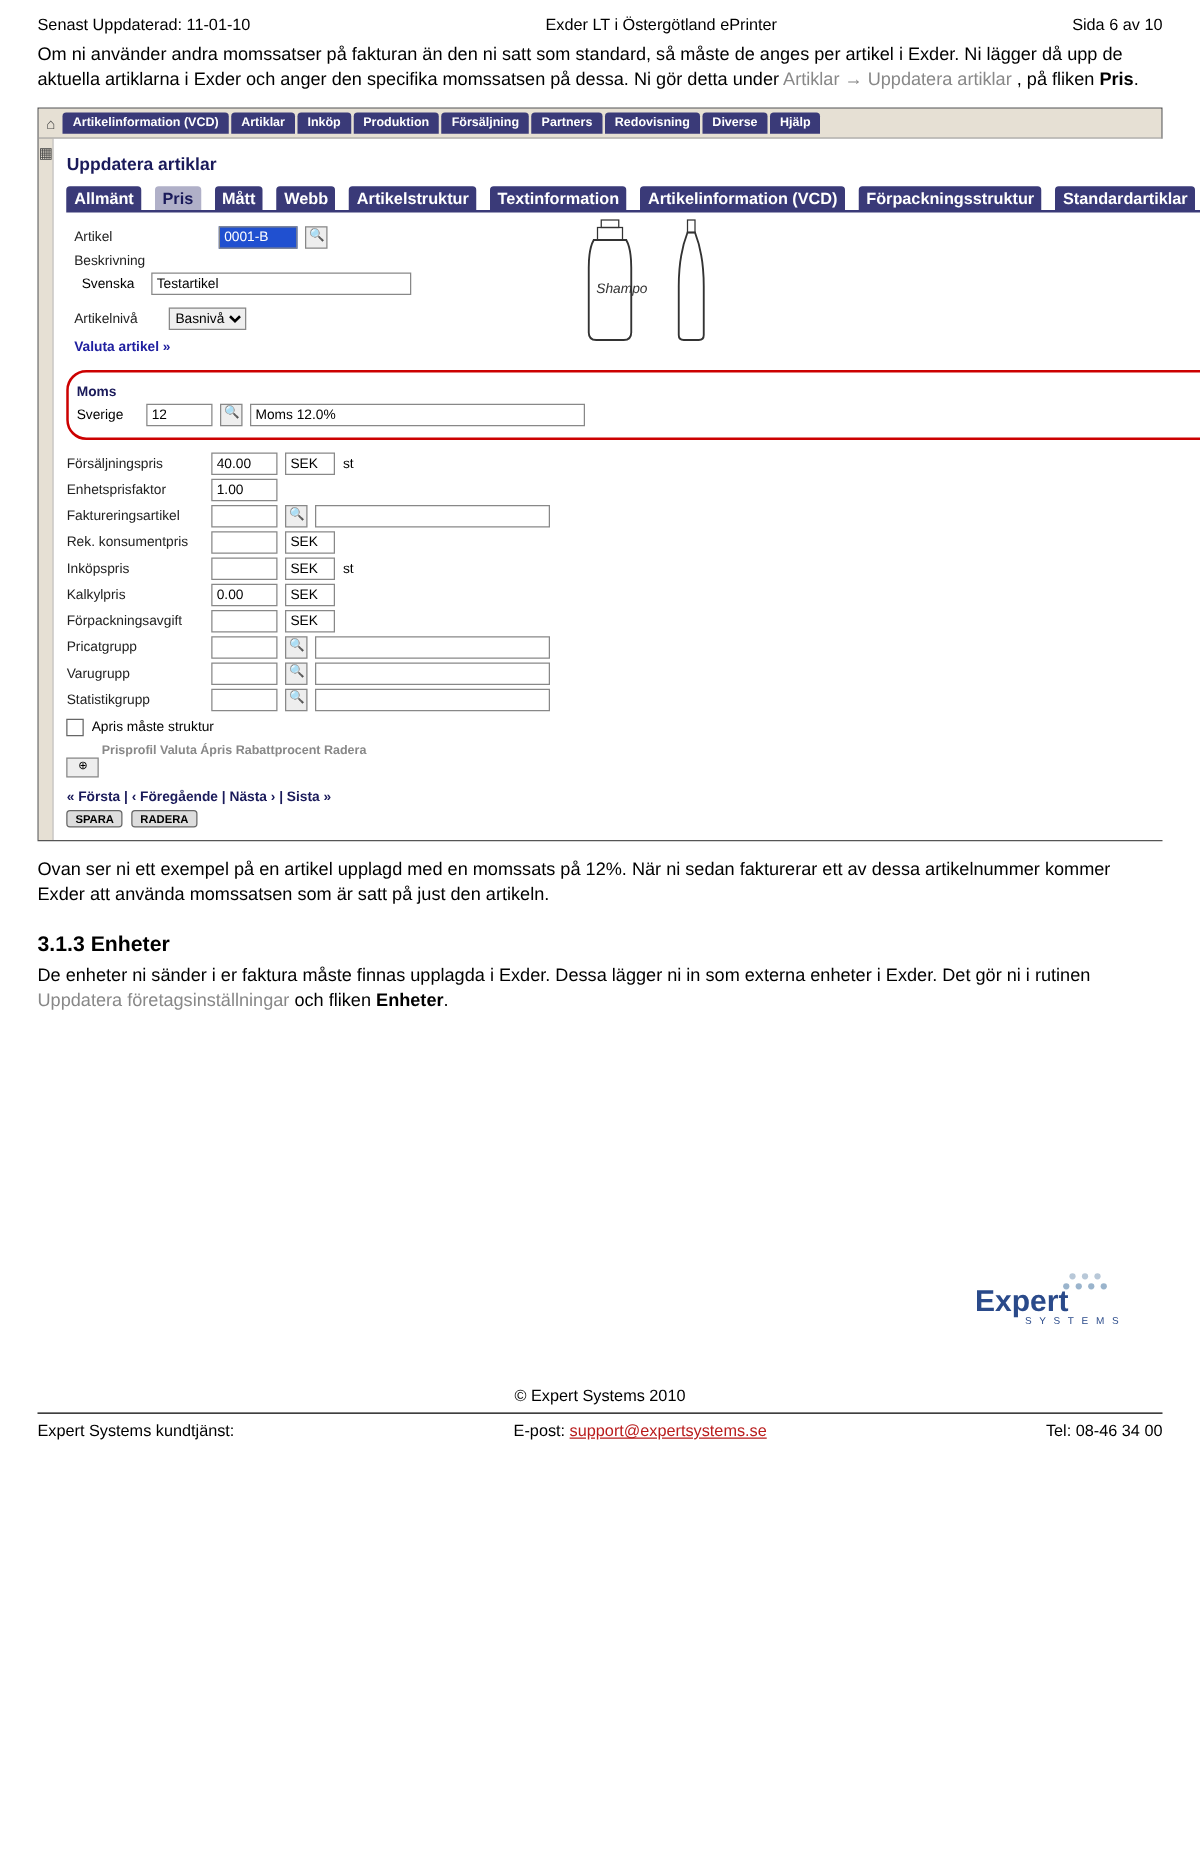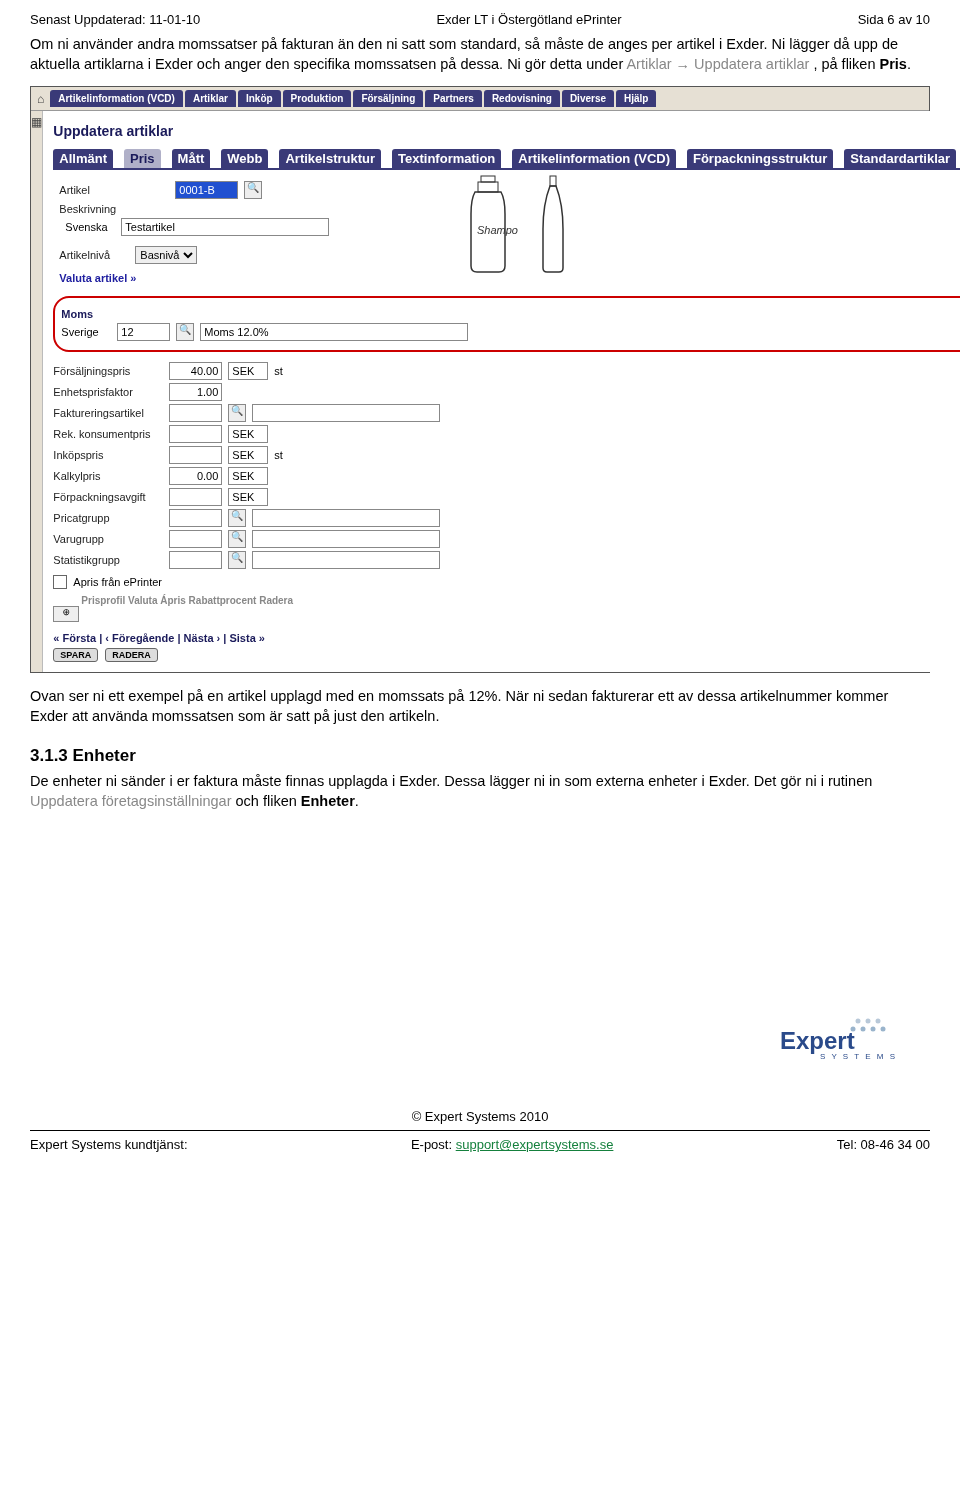--- a/index.html
+++ b/index.html
@@ -113,21 +113,21 @@
     border: 1px solid #888;
     background: #fff;
     height: 16px;
     padding: 0 3px;
     font-size: 11px;
   }
   .txt-input.highlight {
     background: #2050d0;
     color: #fff;
   }
-  .w45 { width: 45px; text-align: right; }
+  .w45 { width: 45px; text-align: left; }
   .w55 { width: 55px; }
   .w200 { width: 200px; }
   .w260 { width: 260px; }
   .mag {
     width: 16px; height: 16px;
     border: 1px solid #888;
     background: #eee;
     font-size: 10px;
     text-align: center;
     cursor: pointer;
@@ -195,21 +195,21 @@
     position: relative;
   }
   .footer-line {
     border-top: 1px solid #000;
     margin: 2px 0 6px 0;
   }
   .footer-row {
     display: flex;
     justify-content: space-between;
   }
-  .footer-link { color: #15803d; text-decoration: underline; }
+  .footer-link { color: #b91c1c; text-decoration: underline; }
   .logo-block {
     position: absolute;
     right: 30px;
     bottom: 48px;
     text-align: right;
   }
   .grayline {
     color: #888;
     font-weight: bold;
     font-size: 10px;
@@ -377,21 +377,21 @@
           <div class="form-row">
             <span class="form-label">Statistikgrupp</span>
             <input class="txt-input w45" style="">
             <span class="mag">🔍</span>
             <input class="txt-input" readonly="" style="width: 180px;">
           </div>
         </div>
 
       <div class="form-row" style="margin-top:6px">
         <span class="checkbox"></span>
-        <span>Apris från ePrinter</span>
+        <span>Apris måste struktur</span>
       </div>
 
       <div class="grayline">Prisprofil Valuta   Ápris Rabattprocent Radera</div>
       <div class="add-row-btn">⊕</div>
 
       <div class="nav-links">« Första | ‹ Föregående | Nästa › | Sista »</div>
       <span class="btn-small">SPARA</span>
       <span class="btn-small">RADERA</span>
     </div>
   </div>

